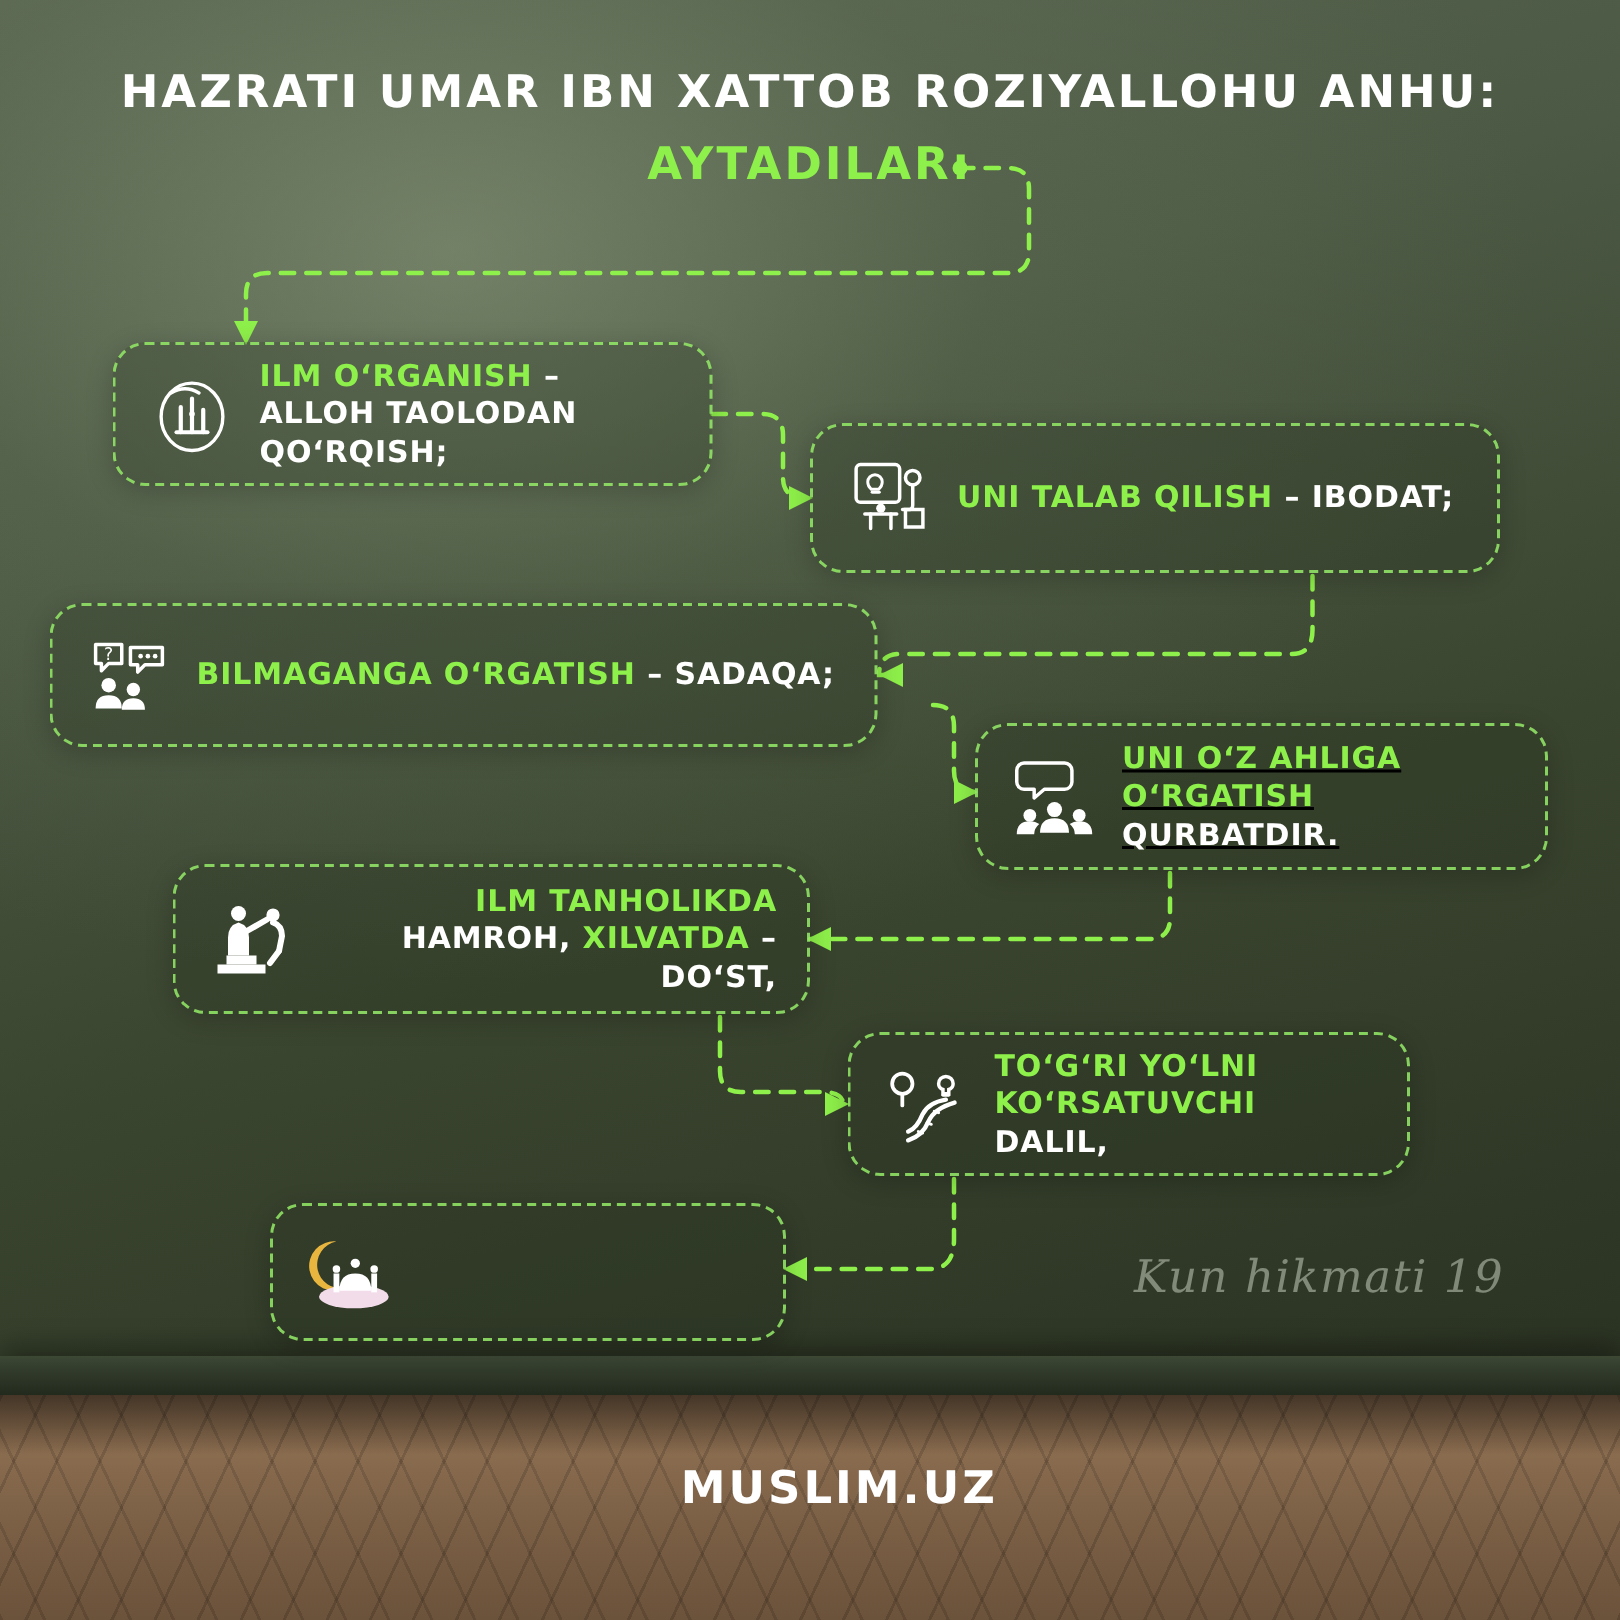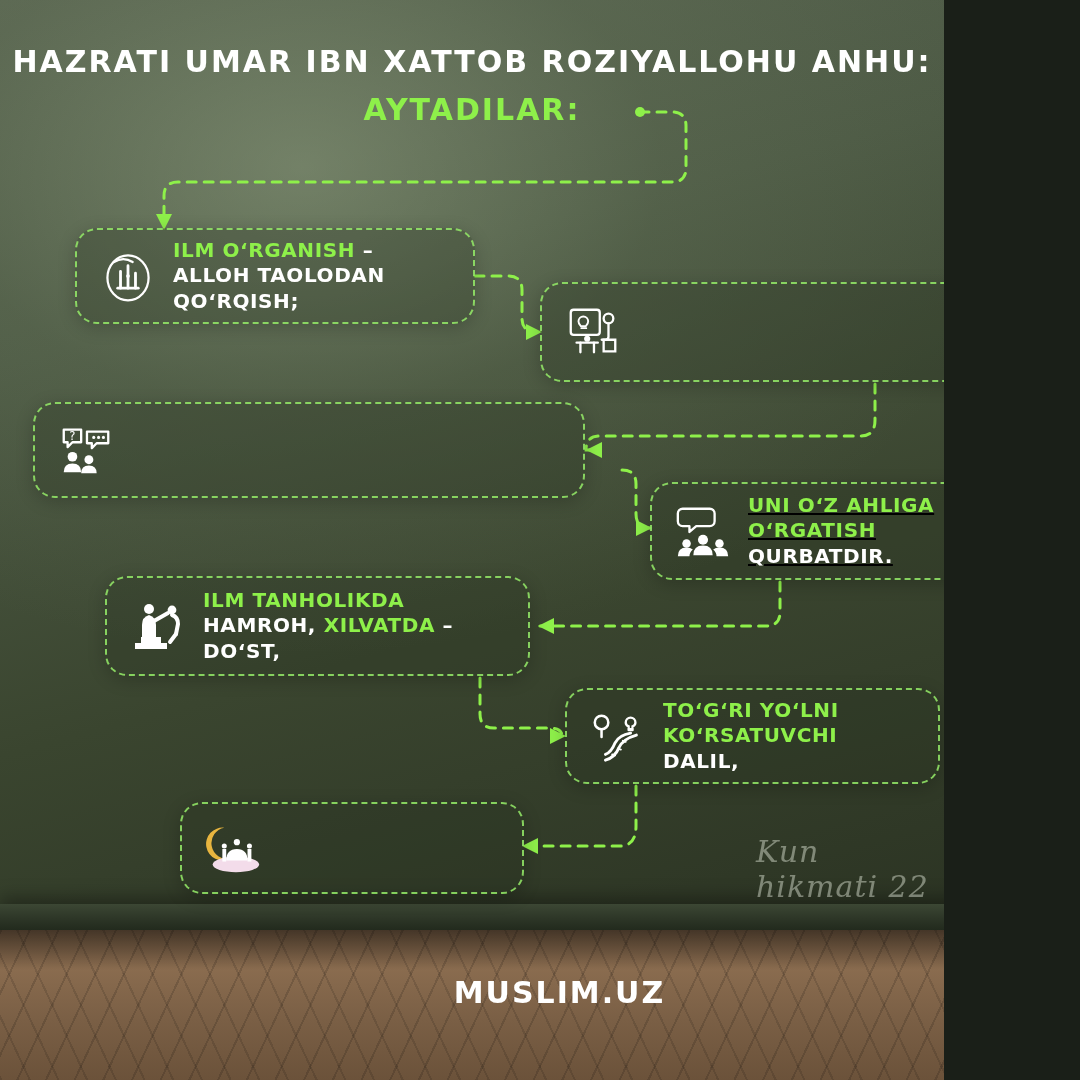--- a/index.html
+++ b/index.html
@@ -2,21 +2,21 @@
 <html><head>
 <meta charset="utf-8">
 <style>
   html, body {
     margin: 0;
     padding: 0;
     background: #1a1f18;
   }
   #poster {
     position: relative;
-    width: 944px;
+    width: 1080px;
     height: 1080px;
     overflow: hidden;
     font-family: "Liberation Sans", sans-serif;
     background:
       radial-gradient(ellipse 120% 90% at 30% 20%, #5b6a55 0%, #4a5745 35%, #38422f 65%, #262e20 100%);
   }
   
   #wall {
     position: absolute;
     left: 0; top: 0; width: 1080px; height: 930px;
@@ -108,21 +108,21 @@
     display: flex;
     align-items: center;
     justify-content: center;
   }
   .ico svg { display: block; }
 
   #card-1 { left: 75px;  top: 228px;  width: 400px; height: 96px; }
   #card-2 { left: 540px; top: 282px;  width: 460px; height: 100px; }
   #card-3 { left: 33px;  top: 402px;  width: 552px; height: 96px; }
   #card-4 { left: 650px; top: 482px;  width: 382px; height: 98px; text-decoration: underline; }
-  #card-5 { left: 105px; top: 576px;  width: 425px; height: 100px; }
+  #card-5 { left: 115px; top: 576px;  width: 425px; height: 100px; text-align: right; }
   #card-6 { left: 565px; top: 688px;  width: 375px; height: 96px; justify-content: space-between; }
   #card-7 { left: 180px; top: 802px;  width: 344px; height: 92px; }
 
   
   #signature {
     position: absolute;
     left: 756px; top: 834px;
     font-family: "DejaVu Serif", serif;
     font-style: italic;
     font-size: 30px;
@@ -223,37 +223,43 @@
         <path d="M21 15 a5 5 0 0 1 5 5 q0 3 -2.5 5 h-5 Q16 23 16 20 a5 5 0 0 1 5 -5 z" fill="none" stroke="#ffffff" stroke-width="2"></path>
         <path d="M19 27 h5" stroke="#ffffff" stroke-width="2" stroke-linecap="round"></path>
         <path d="M14 42 h22" stroke="#ffffff" stroke-width="2.4" stroke-linecap="round"></path>
         <path d="M18 42 v10 M32 42 v10" stroke="#ffffff" stroke-width="2.4" stroke-linecap="round"></path>
         <circle cx="25" cy="38" r="3.2" fill="#ffffff"></circle>
         <circle cx="47" cy="17" r="5" fill="none" stroke="#ffffff" stroke-width="2.4"></circle>
         <path d="M47 22 v14 q0 3 -3 3 h-4" fill="none" stroke="#ffffff" stroke-width="2.4" stroke-linecap="round"></path>
         <path d="M42 39 h12 v12 h-12 z" fill="none" stroke="#ffffff" stroke-width="2.4"></path>
       </svg>
     </div>
+    <div class="txt">
+      <span class="g">UNI TALAB QILISH</span><span> – IBODAT;</span>
+    </div>
   </div>
 
   <div class="card" id="card-3">
     <div class="ico">
       <svg viewBox="0 0 62 62" width="60" height="60">
         <path d="M8 10 h18 v13 h-9 l-5 5 v-5 h-4 z" fill="none" stroke="#ffffff" stroke-width="2.4" stroke-linejoin="round"></path>
         <text x="17" y="21" font-size="12" fill="#ffffff" text-anchor="middle" font-family="DejaVu Sans">?</text>
         <path d="M32 12 h22 v12 h-12 l-5 5 v-5 h-5 z" fill="none" stroke="#ffffff" stroke-width="2.4" stroke-linejoin="round"></path>
         <circle cx="39" cy="18" r="1.6" fill="#ffffff"></circle>
           <circle cx="44" cy="18" r="1.6" fill="#ffffff"></circle>
           <circle cx="49" cy="18" r="1.6" fill="#ffffff"></circle>
         <circle cx="17" cy="38" r="5" fill="#ffffff"></circle>
         <path d="M8 54 q0 -9 9 -9 q9 0 9 9 z" fill="#ffffff"></path>
         <circle cx="34" cy="41" r="4.6" fill="#ffffff"></circle>
         <path d="M26 55 q0 -8 8 -8 q8 0 8 8 z" fill="#ffffff"></path>
       </svg>
     </div>
+    <div class="txt">
+      <span class="g">BILMAGANGA O‘RGATISH</span><span> – SADAQA;</span>
+    </div>
   </div>
 
   <div class="card" id="card-4">
     <div class="ico">
       <svg viewBox="0 0 62 62" width="60" height="60">
         <path d="M10 8 h28 a5 5 0 0 1 5 5 v8 a5 5 0 0 1 -5 5 h-14 l-7 6 v-6 h-7 a5 5 0 0 1 -5 -5 v-8 a5 5 0 0 1 5 -5 z" fill="none" stroke="#ffffff" stroke-width="2.4" stroke-linejoin="round"></path>
         <circle cx="31" cy="40" r="5.2" fill="#ffffff"></circle>
         <path d="M21 56 q0 -10 10 -10 q10 0 10 10 z" fill="#ffffff"></path>
         <circle cx="14" cy="44" r="4.4" fill="#ffffff"></circle>
         <path d="M5 57 q0 -9 9 -9 q4 0 6.5 2 q-3.5 3 -3.5 7 z" fill="#ffffff"></path>
@@ -310,18 +316,18 @@
         <path d="M35 24 q6 4 6 9 q0 -5 -6 -9 z" fill="#ffffff"></path>
         <circle cx="35" cy="25" r="3.2" fill="#ffffff"></circle>
         <rect x="20" y="32" width="4" height="13" fill="#ffffff"></rect>
         <rect x="46" y="32" width="4" height="13" fill="#ffffff"></rect>
         <circle cx="22" cy="29" r="2.6" fill="#ffffff"></circle>
         <circle cx="48" cy="29" r="2.6" fill="#ffffff"></circle>
       </svg>
     </div>
   </div>
 
-  <div id="signature">Kun hikmati 22</div>
+  <div id="signature">Kun hikmati 19</div>
 
   <div id="footer">
     <div id="brand">MUSLIM.UZ</div>
   </div>
 </div>
 
 </body></html>

